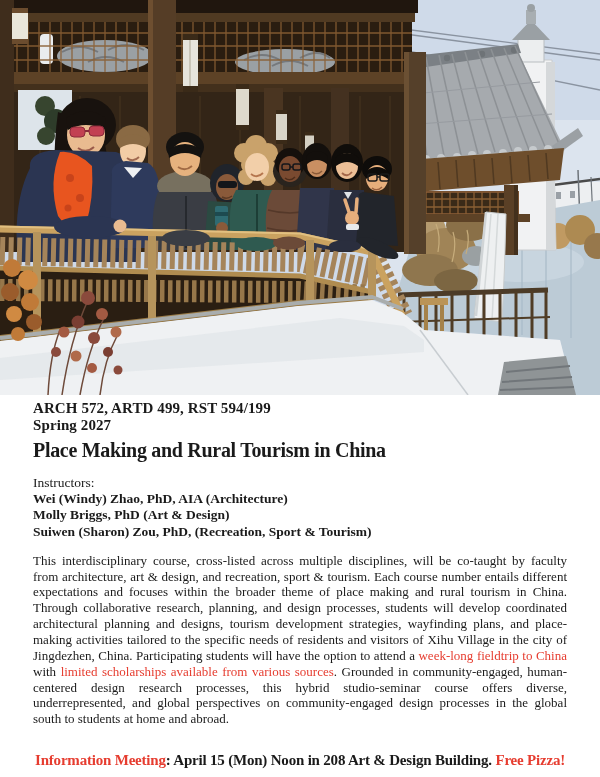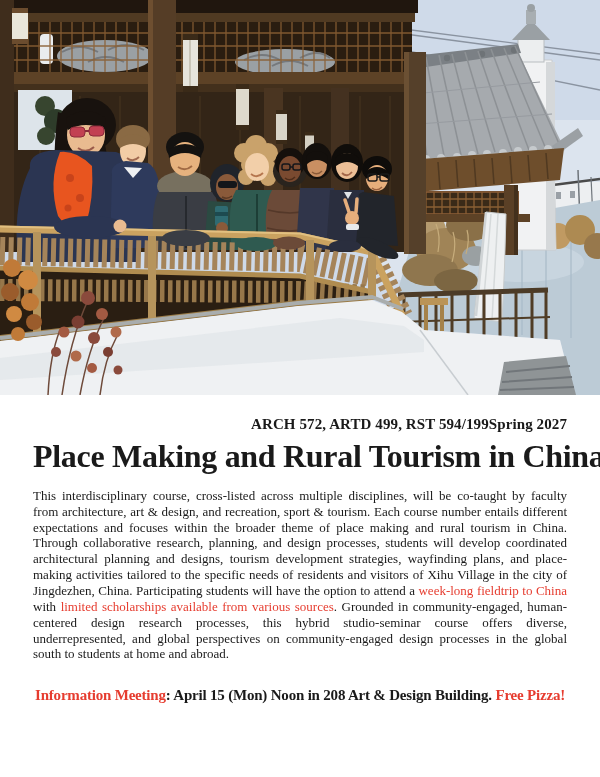--- a/index.html
+++ b/index.html
@@ -5,25 +5,25 @@
   html,body{margin:0;padding:0;background:#ffffff;}
   .page{
     width:600px;height:777px;margin:0 auto;background:#ffffff;
     font-family:"Liberation Serif","DejaVu Serif",serif;color:#1a1a1a;
     overflow:hidden;position:relative;
   }
   .photo{display:block;width:600px;height:395px;margin:0;padding:0;}
   .photo svg{display:block;}
   .content{padding:0 33px;}
   .header-row{
-    display:flex;justify-content:flex-end;align-items:baseline;
-    margin-top:21px;font-weight:bold;font-size:15px;letter-spacing:.1px;
+    display:flex;justify-content:center;align-items:baseline;
+    margin-top:5px;font-weight:bold;font-size:15px;letter-spacing:.1px;flex-direction:column;
   }
   h1.page-title{
-    margin:5px 0 13px 0;font-size:32px;font-weight:bold;letter-spacing:-.3px;
+    margin:5px 0 13px 0;font-size:20px;font-weight:bold;letter-spacing:-.3px;
     line-height:1.15;white-space:nowrap;
   }
   .instructors{font-size:13.5px;line-height:1.2;}
   .instructors .label{font-weight:normal;}
   .instructors .name{font-weight:bold;}
   .body-text{
     margin-top:13px;font-size:13px;line-height:1.22;text-align:justify;
   }
   .red{color:#e63c2f;}
   .meeting{
@@ -490,19 +490,25 @@
 
   <div class="content">
 
     <div class="header-row">
       <span>ARCH 572, ARTD 499, RST 594/199</span>
       <span>Spring 2027</span>
     </div>
 
     <h1 class="page-title">Place Making and Rural Tourism in China</h1>
 
+    <div class="instructors">
+      <div class="label">Instructors:</div>
+      <div class="name">Wei (Windy) Zhao, PhD, AIA (Architecture)</div>
+      <div class="name">Molly Briggs, PhD (Art &amp; Design)</div>
+      <div class="name">Suiwen (Sharon) Zou, PhD, (Recreation, Sport &amp; Tourism)</div>
+    </div>
 
     <p class="body-text"><span>This interdisciplinary course, cross-listed across multiple disciplines, will be co-taught by faculty from architecture, art &amp; design, and recreation, sport &amp; tourism. Each course number entails different expectations and focuses within the broader theme of place making and rural tourism in China. Through collaborative research, planning, and design processes, students will develop coordinated architectural planning and designs, tourism development strategies, wayfinding plans, and place-making activities tailored to the specific needs of residents and visitors of Xihu Village in the city of Jingdezhen, China. Participating students will have the option to attend a </span><span class="red">week-long fieldtrip to China</span><span> with </span><span class="red">limited scholarships available from various sources</span><span>. Grounded in community-engaged, human-centered design research processes, this hybrid studio-seminar course offers diverse, underrepresented, and global perspectives on community-engaged design processes in the global south to students at home and abroad.</span></p>
 
     <p class="meeting"><span class="red">Information Meeting</span><span>: April 15 (Mon) Noon in 208 Art &amp; Design Building. </span><span class="red">Free Pizza!</span></p>
 
   </div>
 </div>
 
 </body></html>

